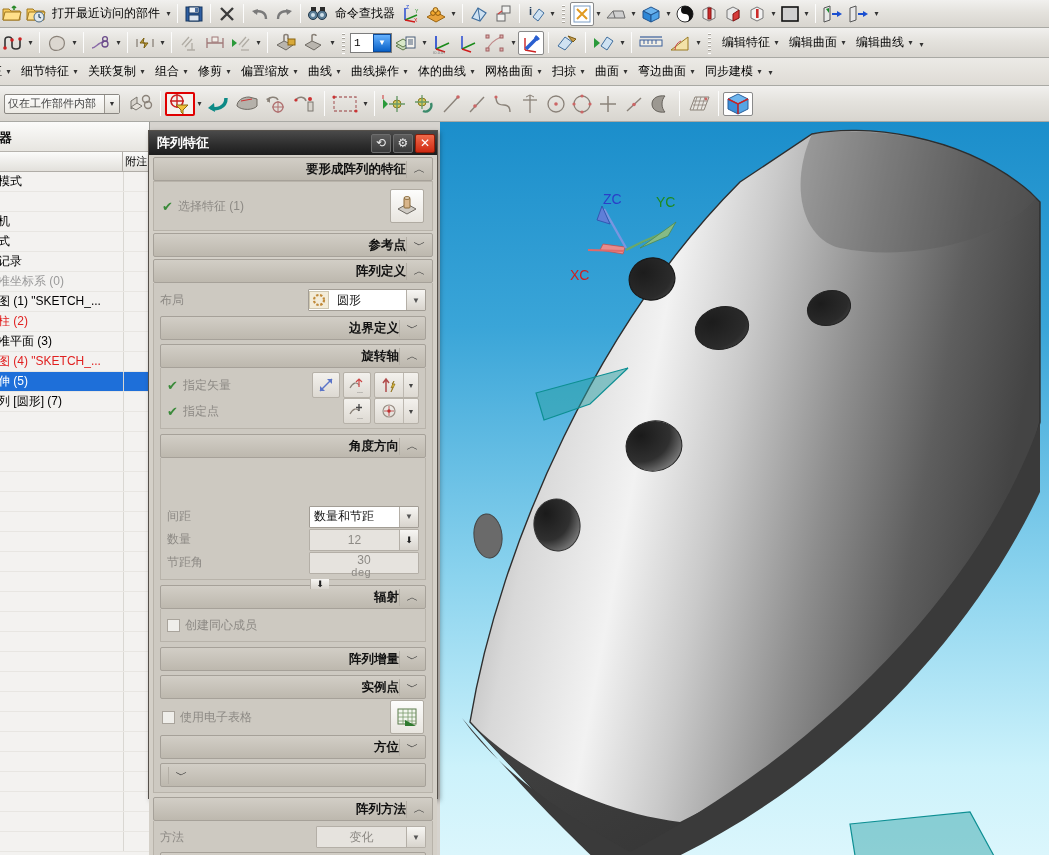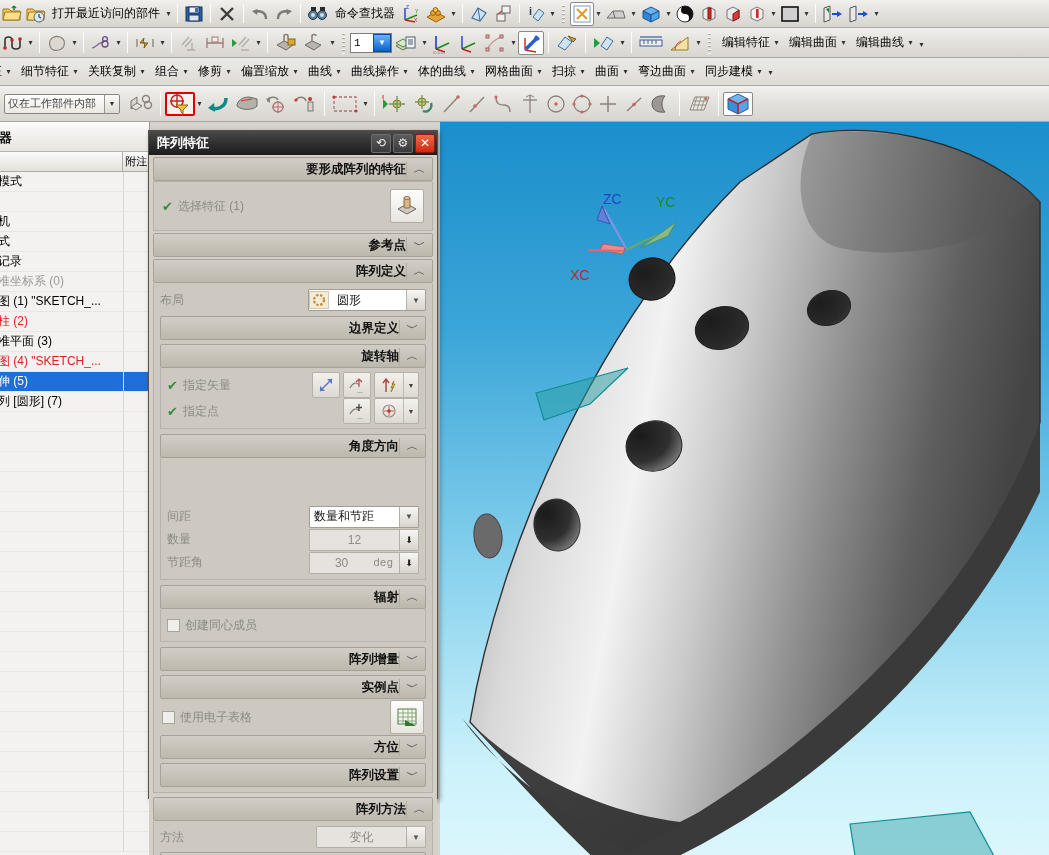--- a/index.html
+++ b/index.html
@@ -1042,21 +1042,21 @@
             </div>
             <div class="row" style="min-height:23px;">
               <span class="rlabel">数量</span>
               <div class="field dis" style="width:110px;">
                 <span class="ftext">12</span>
                 <span class="fspin">⬇</span>
               </div>
             </div>
             <div class="row" style="min-height:23px;">
               <span class="rlabel">节距角</span>
-              <div class="field dis" style="width:110px;">
+              <div class="field dis" style="width:110px;flex-direction:column;">
                 <span class="ftext">30</span>
                 <span class="unit">deg</span>
                 <span class="fspin">⬇</span>
               </div>
             </div>
           </div>
 
           <div class="grphead" style="margin-top:5px;">
             <div class="gt">辐射</div>
             <div class="gchev">︿</div>
@@ -1089,21 +1089,20 @@
               </svg>
             </div>
           </div>
 
           <div class="grphead">
             <div class="gt">方位</div>
             <div class="gchev">﹀</div>
           </div>
 
           <div class="grphead" style="margin-top:4px;">
-            <div class="gt">阵列设置</div>
             <div class="gchev">﹀</div>
           </div>
         </div>
       </div>
 
       <div class="grp" style="margin-top:4px;border-radius:16px;">
         <div class="grphead">
           <div class="gt">阵列方法</div>
           <div class="gchev">︿</div>
         </div>

